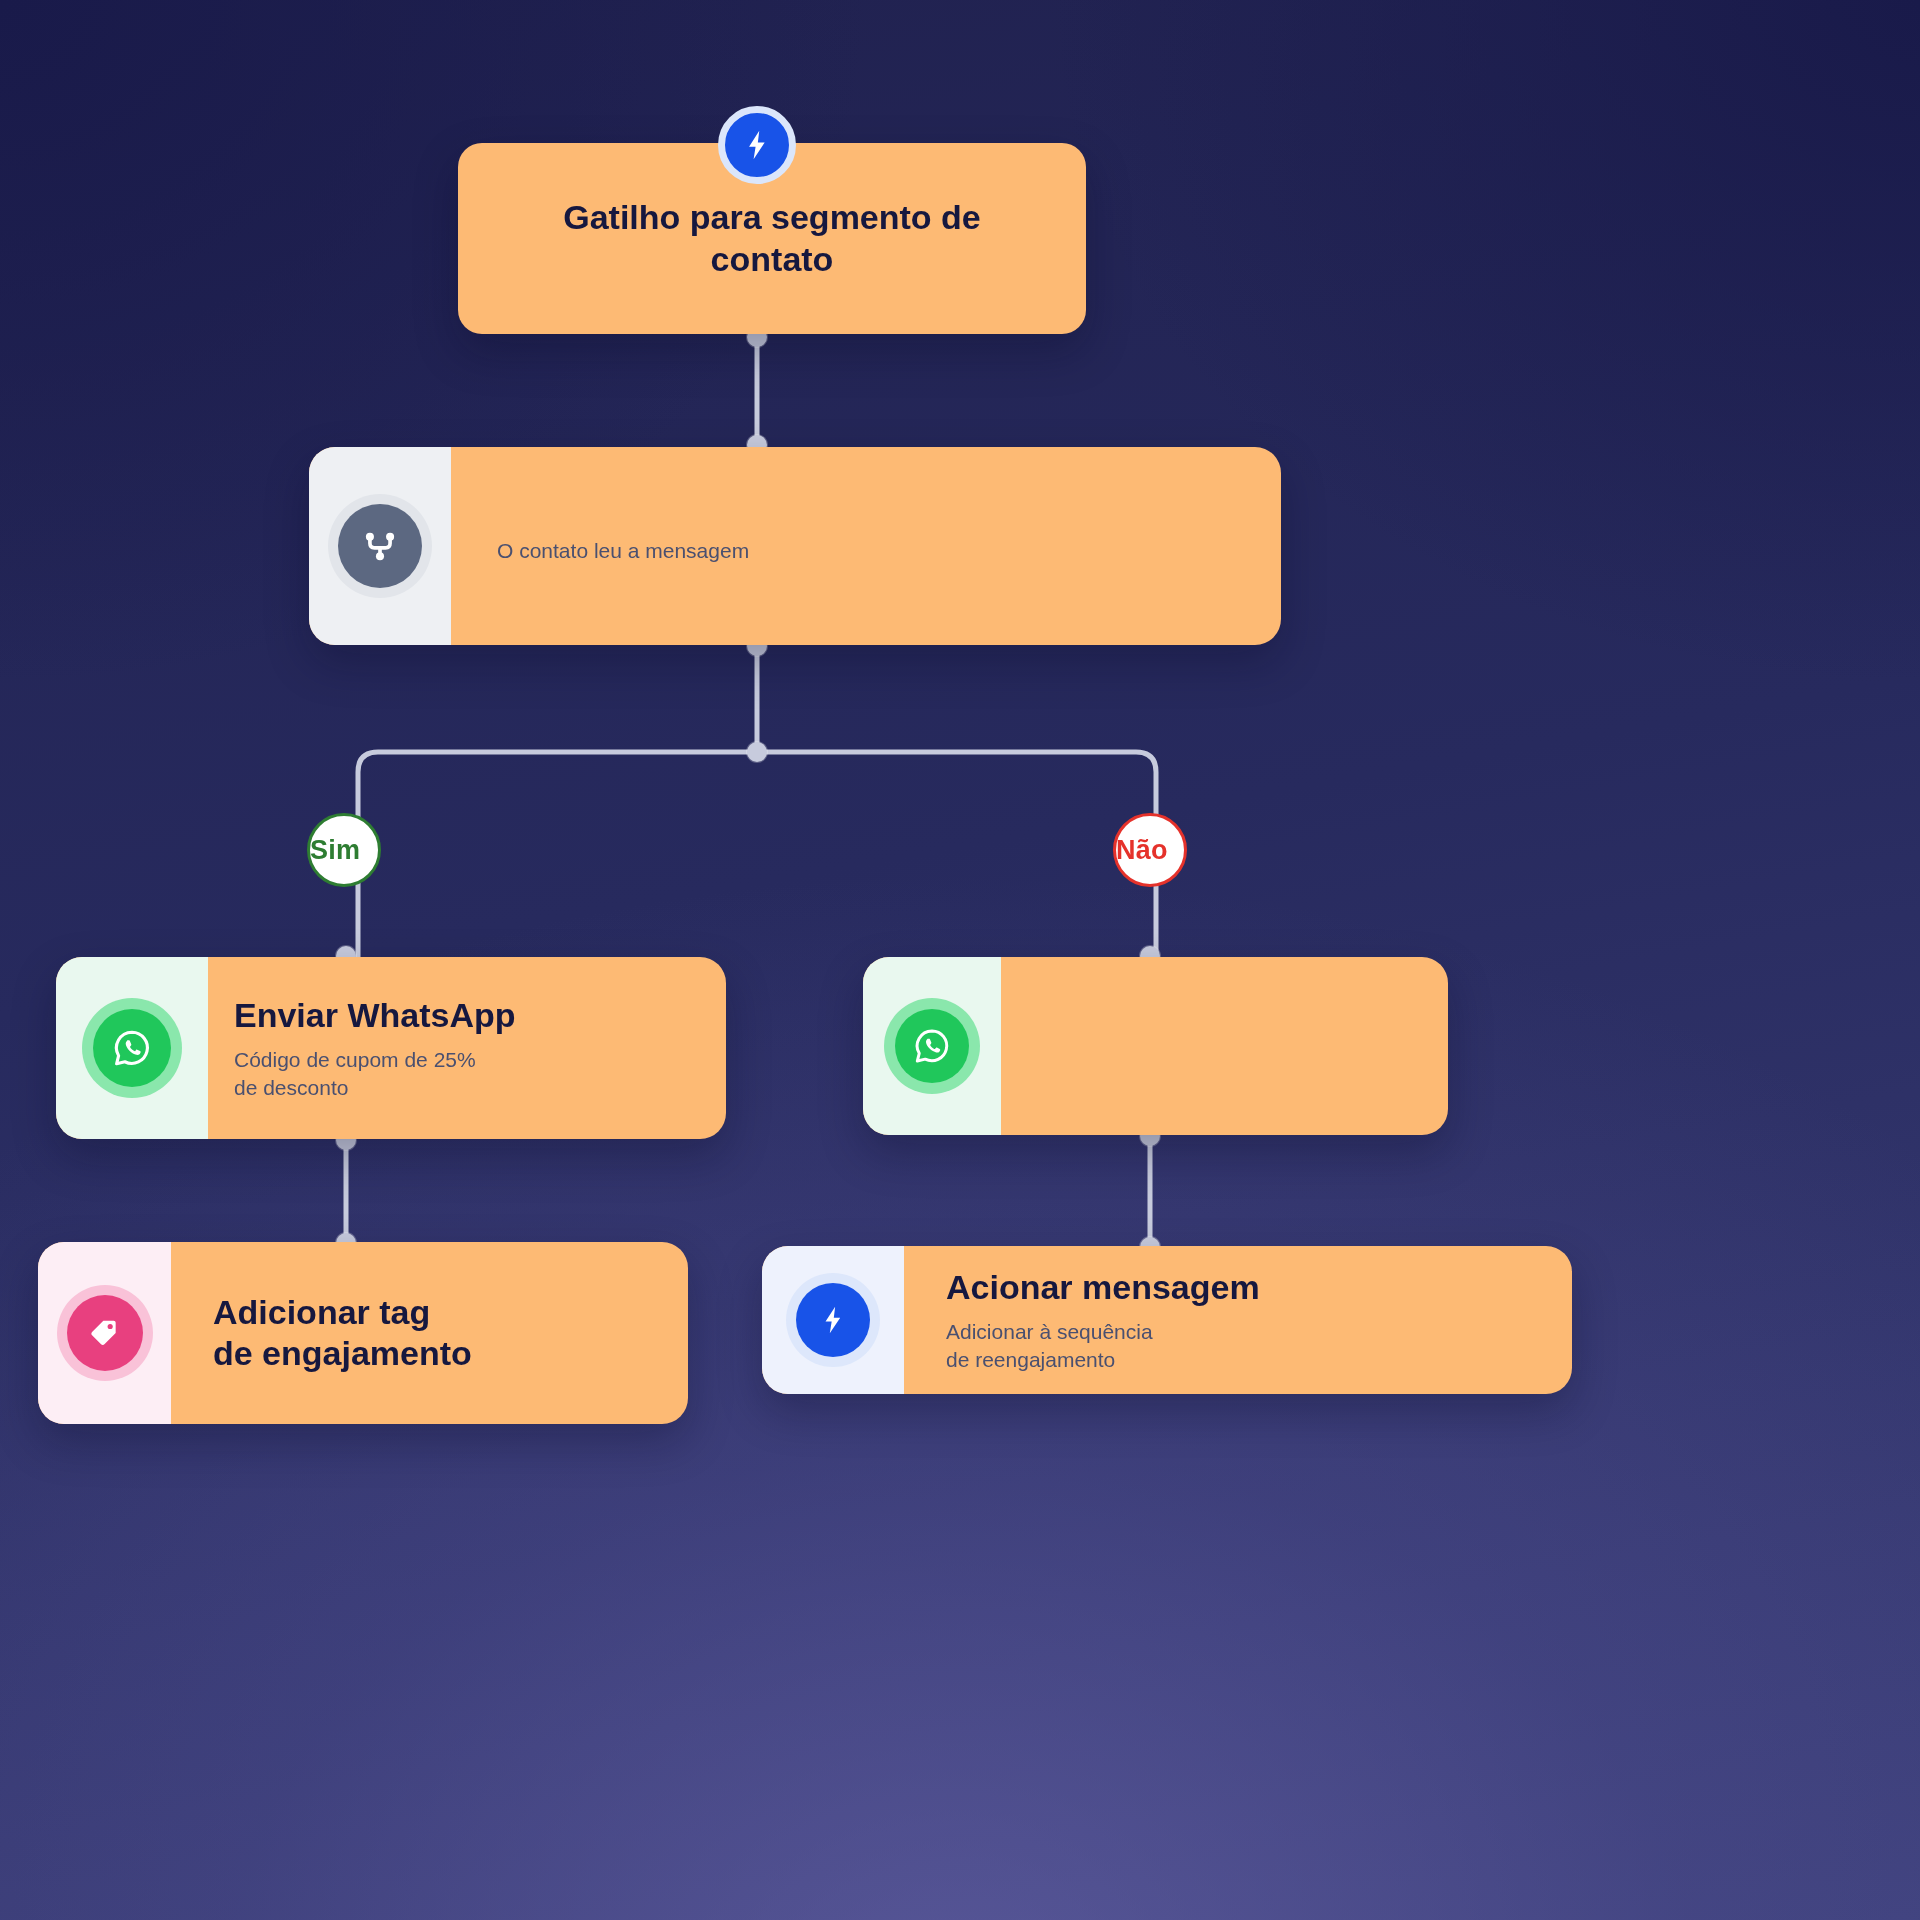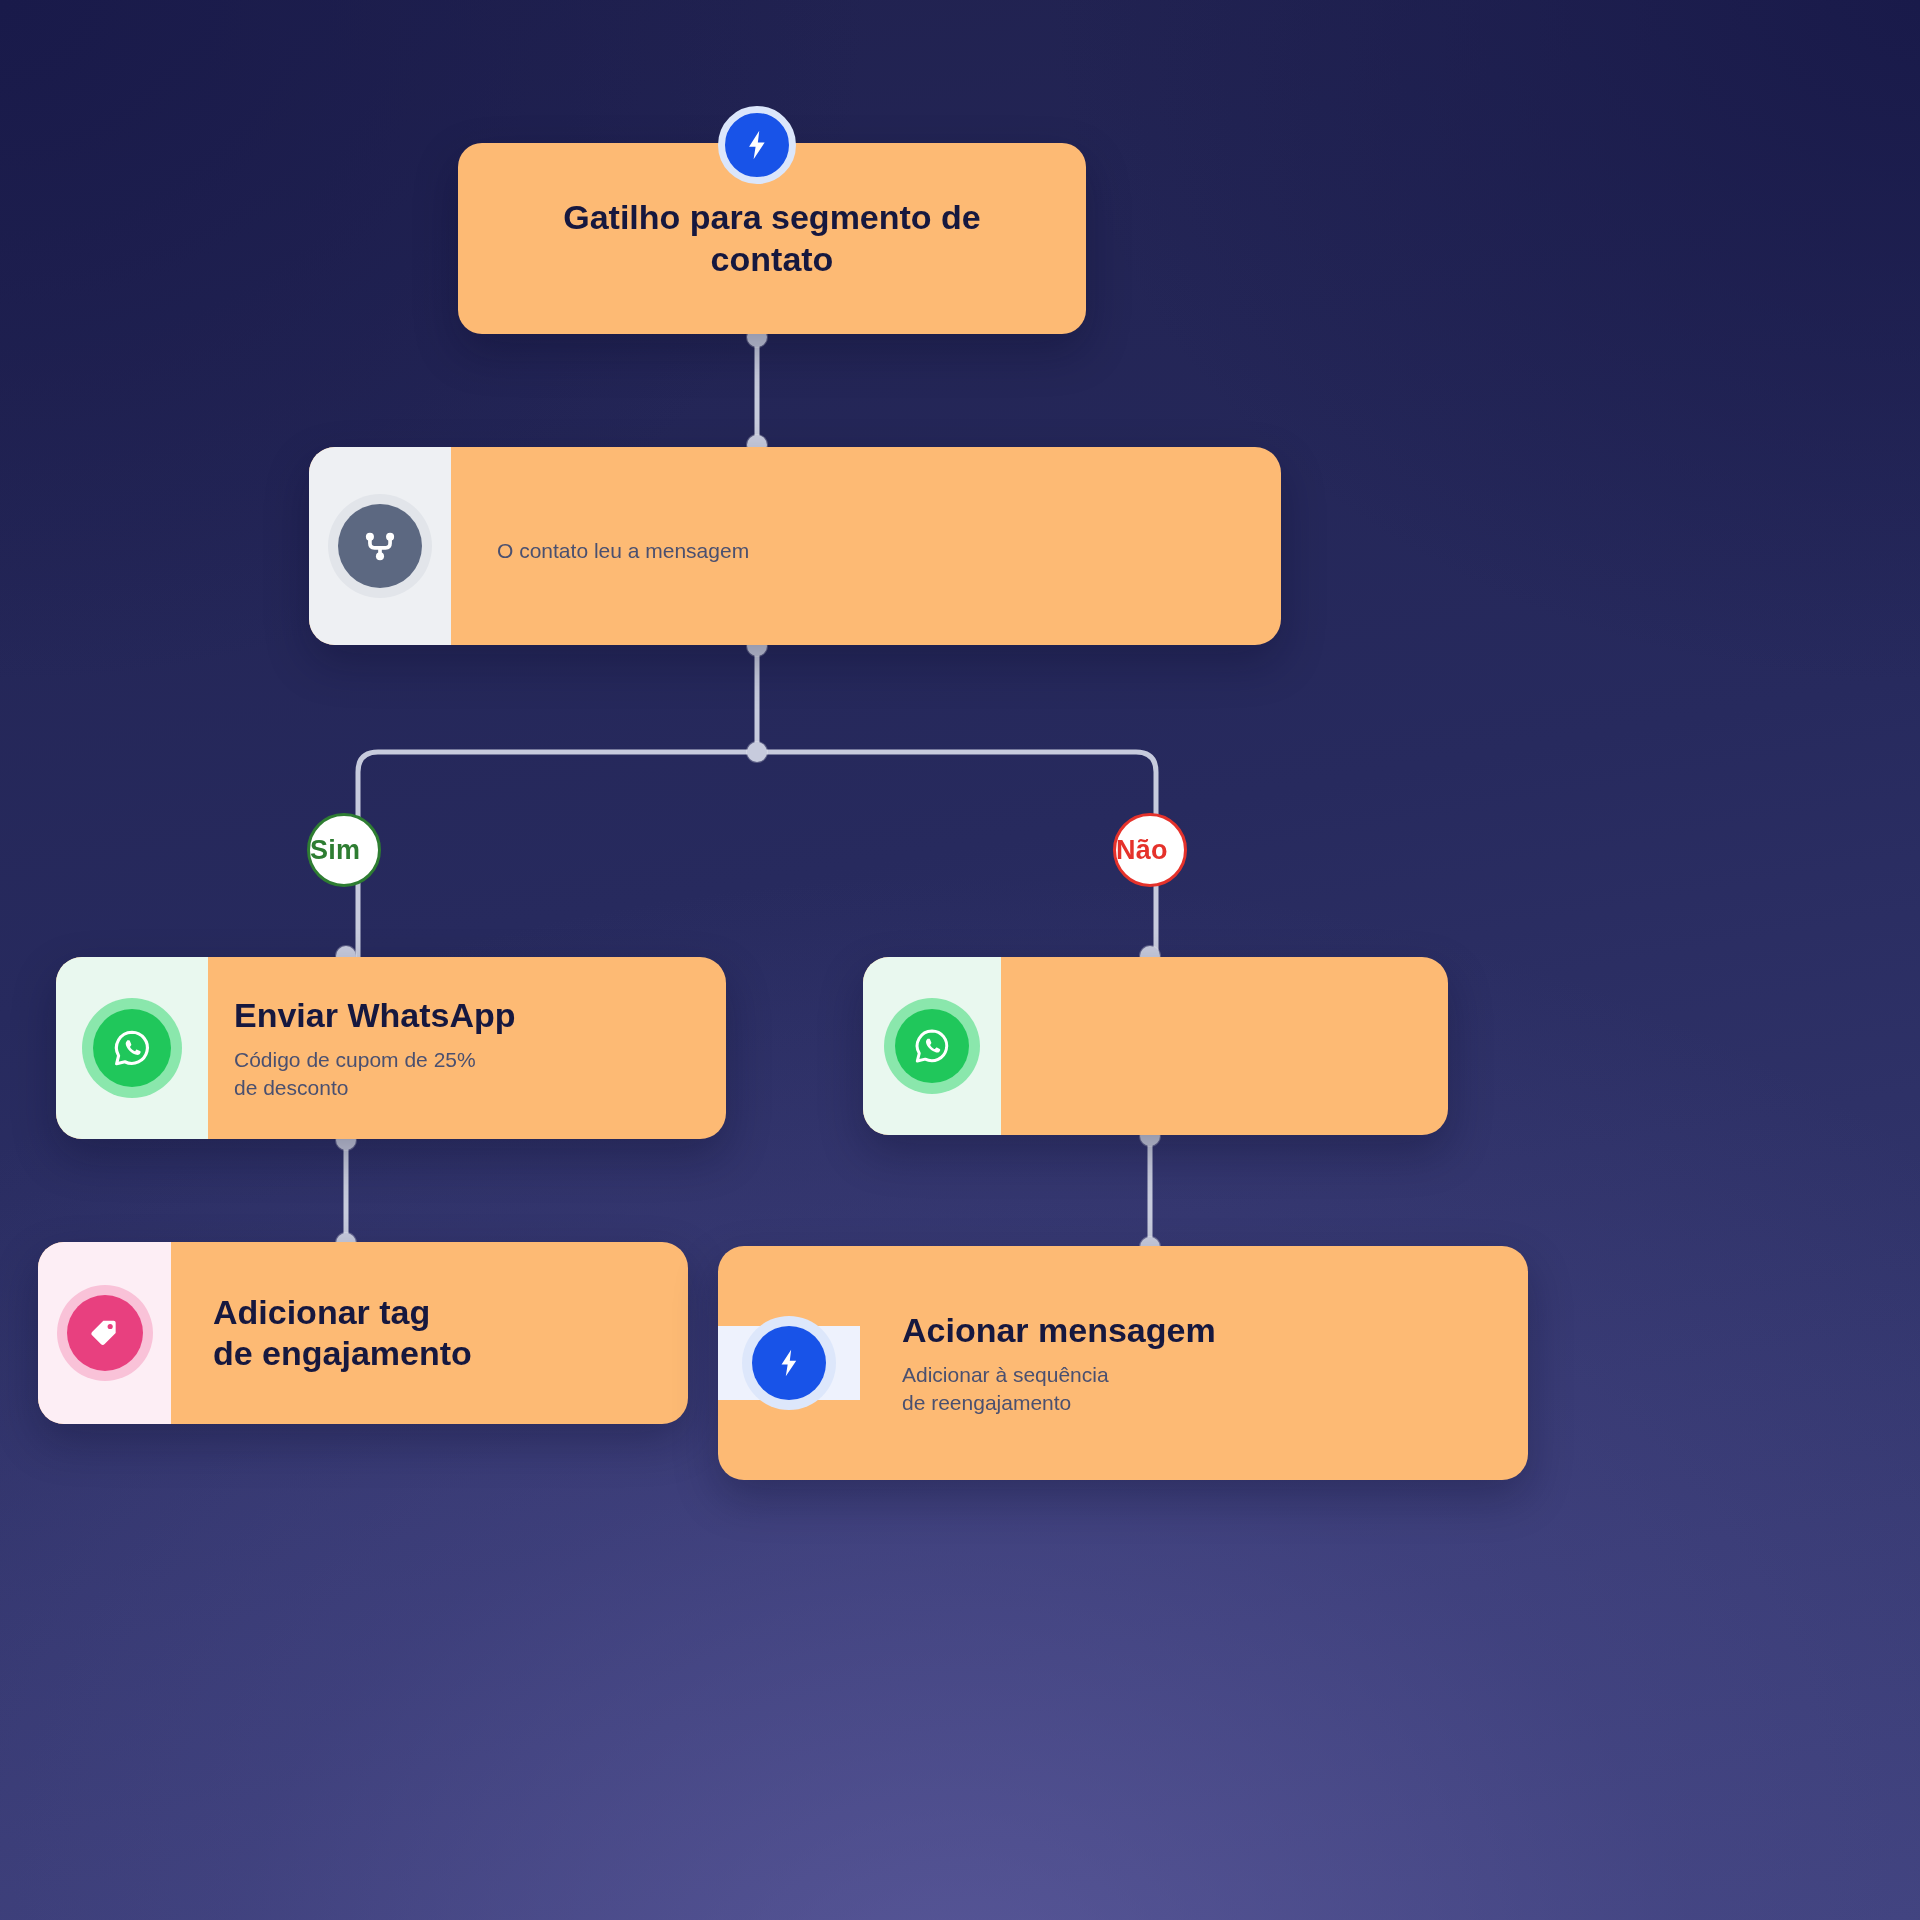--- a/index.html
+++ b/index.html
@@ -154,21 +154,21 @@
   #node-wa-right { left: 847px; top: 957px; width: 585px; height: 178px; }
   #node-wa-right .node-icon-pane { width: 138px; background: #e9f8ef; }
   #node-wa-right .node-body { padding: 0 26px; }
 
   
   #node-tag { left: 22px; top: 1242px; width: 650px; height: 182px; }
   #node-tag .node-icon-pane { width: 133px; background: #fdeef5; }
   #node-tag .node-body { padding: 0 0 0 42px; }
 
   
-  #node-seq { left: 702px; top: 1246px; width: 810px; height: 234px; align-items: center; }
+  #node-seq { left: 746px; top: 1246px; width: 810px; height: 148px; }
   #node-seq .node-icon-pane { width: 142px; background: #eef2fd; }
   #node-seq .node-body { padding: 0 0 0 42px; }
 
   svg { display: block; }
 </style>
 </head>
 <body>
 
 <div id="canvas"></div>
 

